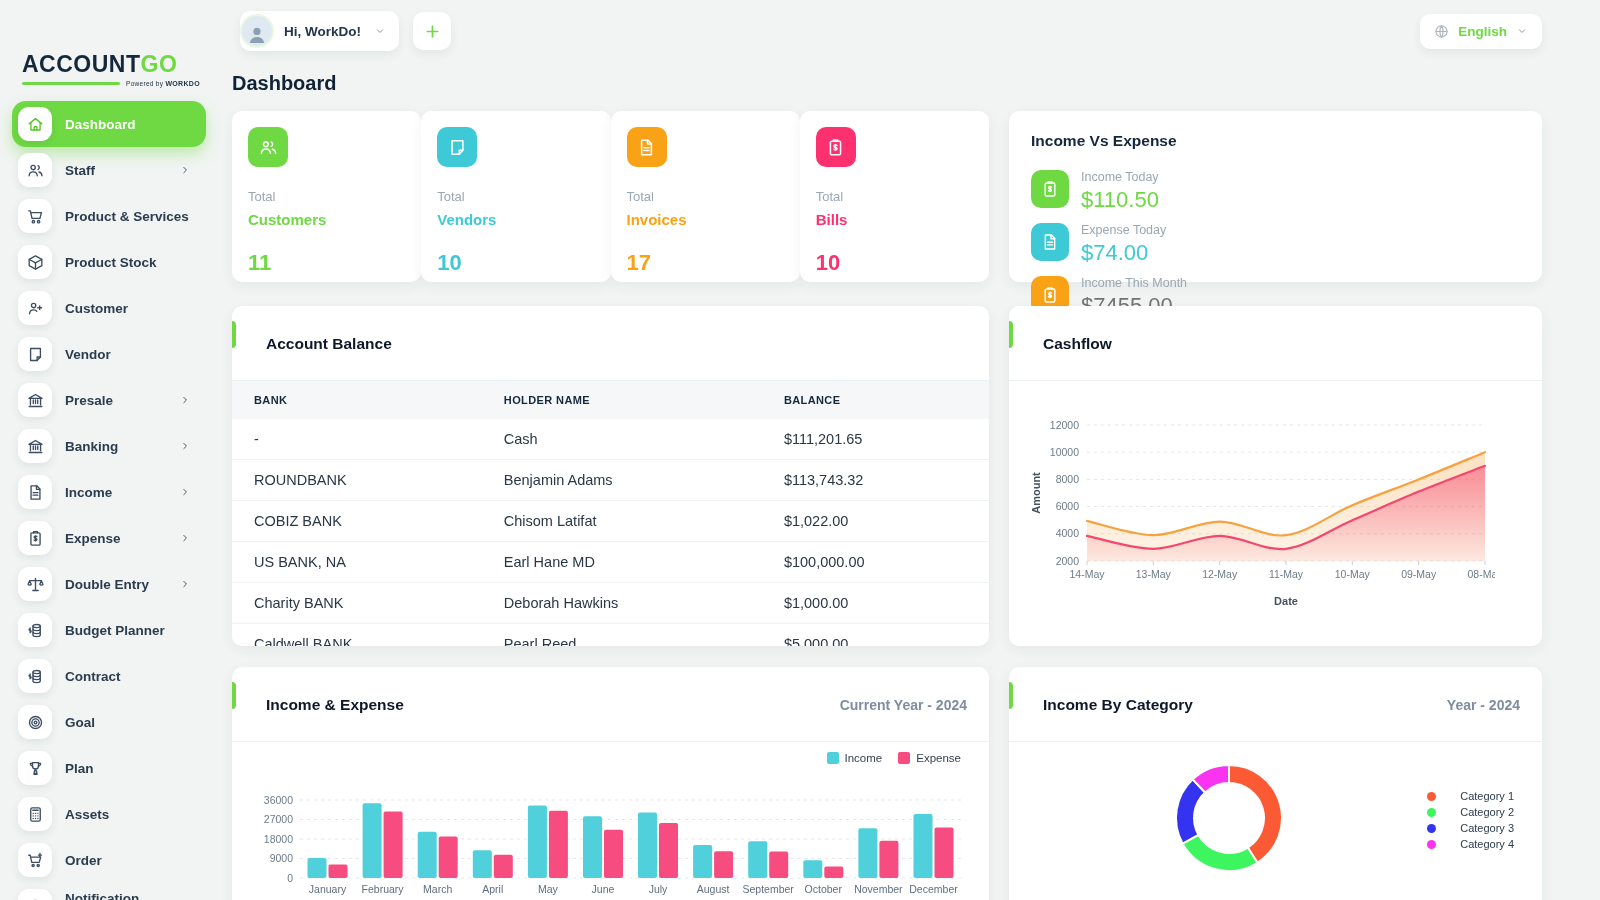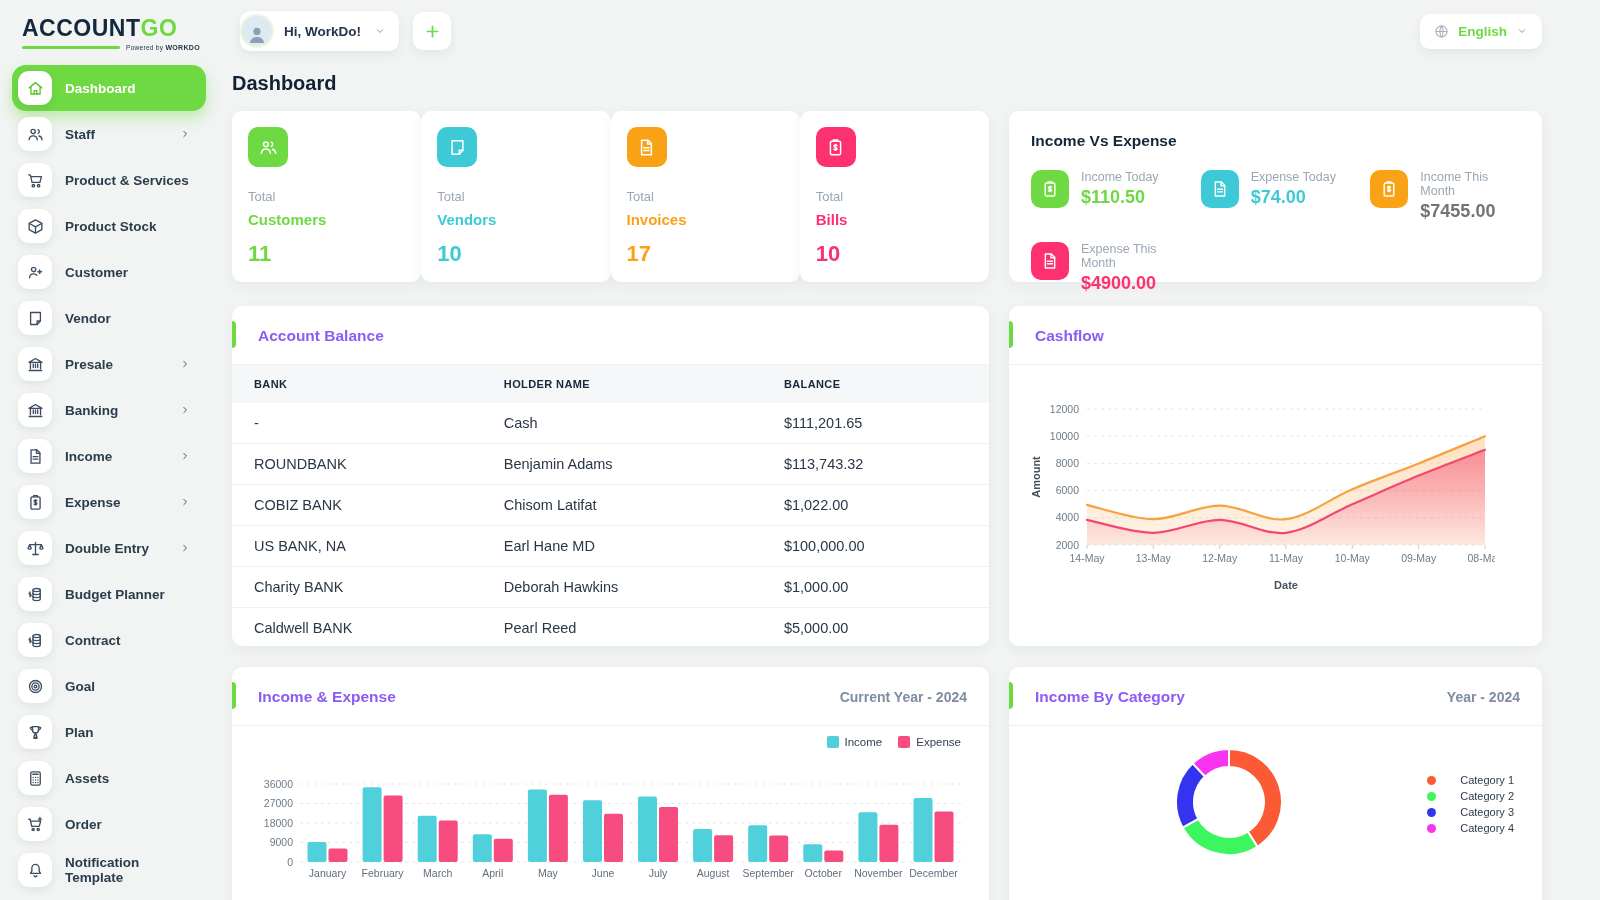--- a/index.html
+++ b/index.html
@@ -2,21 +2,21 @@
 <html><head>
 <meta charset="utf-8">
 <style>
   * { box-sizing: border-box; }
   html,body { margin:0; padding:0; width:1600px; height:900px; overflow:hidden;
     background:#f1f4f2; font-family:"Liberation Sans", sans-serif; color:#1c2e42; }
   .layout { display:flex; width:1600px; height:900px; }
 
   
   .sidebar { flex:0 0 216px; width:216px; padding:12px 0 0 12px; }
-  .logo { padding:4px 8px 0 10px; cursor:pointer; }
+  .logo { padding:4px 8px 0 10px; cursor:pointer;margin-top:36px; }
   .logo-text { font-size:23px; font-weight:800; letter-spacing:.5px; color:#13273d; line-height:1.1; }
   .logo-text .g { color:#6fd943; }
   .logo-sub { display:flex; align-items:center; gap:6px; margin-top:3px; }
   .logo-line { height:3px; width:98px; background:#6fd943; border-radius:2px; }
   .powered { font-size:6.5px; color:#22364c; letter-spacing:.3px; white-space:nowrap; }
   .powered b { font-size:7px; }
   .nav { margin-top:14px; display:flex; flex-direction:column; }
   .nav-item { height:46px; display:flex; align-items:center; gap:13px; padding:0 14px 0 6px;
     margin-right:10px; border-radius:14px; cursor:pointer; }
   .nav-item.active { background:#6fd943; box-shadow:0 7px 14px rgba(111,217,67,.38); }
@@ -55,38 +55,38 @@
   .row2 { margin-bottom:21px; }
   .card { background:#fff; border-radius:10px; box-shadow:0 4px 14px rgba(29,52,84,.06); position:relative; }
 
   
   .stats { display:grid; grid-template-columns:repeat(4,1fr); gap:0; }
   .stat-card { padding:16px; height:171px; cursor:pointer; }
   .stat-icon { width:40px; height:40px; border-radius:10px; display:flex; align-items:center;
     justify-content:center; color:#fff; margin-bottom:22px; }
   .stat-icon .ic { width:21px; height:21px; }
   .stat-prefix { font-size:13px; color:#9aa7b4; margin-bottom:7px; }
-  .stat-label { font-size:15px; font-weight:600; margin-bottom:13px; }
+  .stat-label { font-size:15px; font-weight:600; margin-bottom:22px; }
   .stat-value { font-size:22px; font-weight:700; }
 
   
   .ive-card { padding:17px 22px; height:171px; }
   .ive-title { font-size:15.5px; font-weight:700; color:#13273d; margin:4px 0 20px; }
-  .ive-grid { display:grid; grid-template-columns:1fr 1fr 1fr; row-gap:10px; column-gap:18px;gap:20px; }
+  .ive-grid { display:grid; grid-template-columns:1fr; row-gap:10px; column-gap:18px; }
   .ive-entry { display:flex; align-items:flex-start; gap:12px; }
   .ive-icon { width:38px; height:38px; border-radius:10px; color:#fff; flex:none;
     display:flex; align-items:center; justify-content:center; }
   .ive-icon .ic { width:20px; height:20px; }
   .ive-label { font-size:12.5px; color:#9aa7b4; margin-bottom:3px; }
-  .ive-value { font-size:18px; font-weight:700; }
+  .ive-value { font-size:22px; font-weight:400; }
 
   
   .panel { overflow:hidden; }
   .panel-head { display:flex; align-items:center; padding:17px 22px 15px; border-bottom:1px solid #edf1f4; }
-  .panel-head h2 { font-size:15.5px; font-weight:700; color:#8b5cf6; margin:4px; }
+  .panel-head h2 { font-size:15.5px; font-weight:700; color:#0f172a; margin:12px; }
   .accent { position:absolute; left:0; top:15px; width:4px; height:27px; background:#6fd943; border-radius:0 4px 4px 0; }
   .panel-sub { margin-left:auto; font-size:14px; font-weight:600; color:#7e8da1; }
   .panel.h340 { height:340px; }
   .panel.h420 { height:420px; }
 
   
   table { width:100%; border-collapse:collapse; }
   thead th { background:#f5f7f9; font-size:11px; letter-spacing:.4px; color:#16283c; text-align:left;
     padding:13px 22px; font-weight:700; }
   thead th:nth-child(1){ width:33%; } thead th:nth-child(2){ width:37%; }

